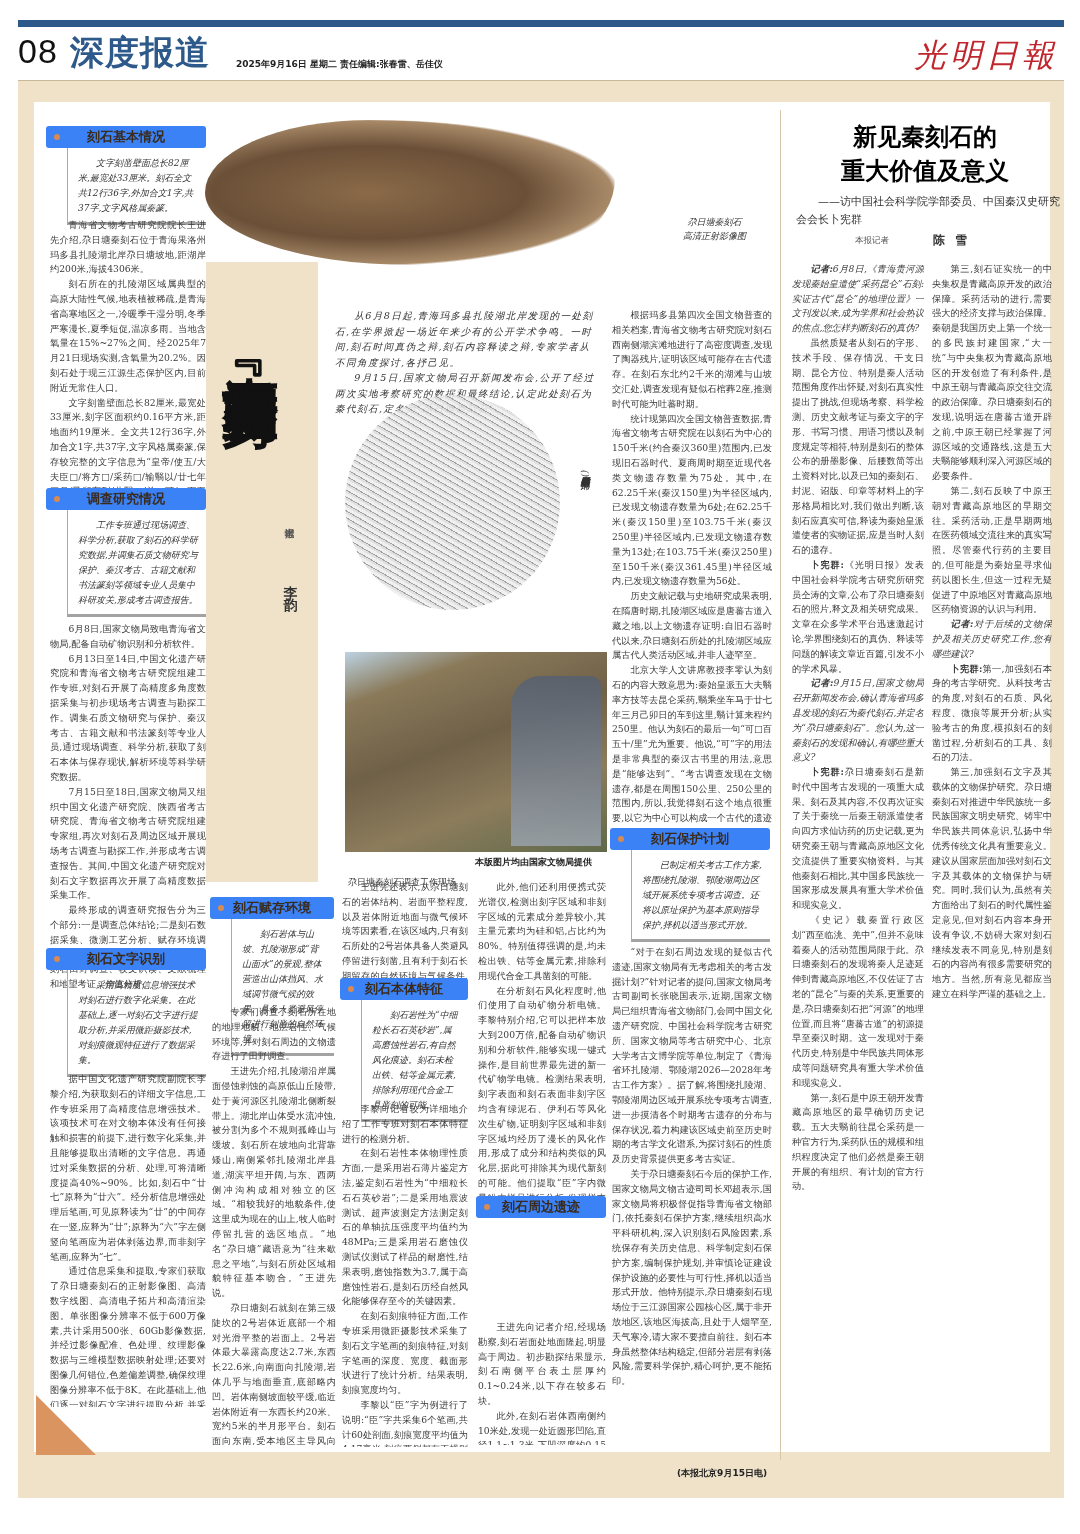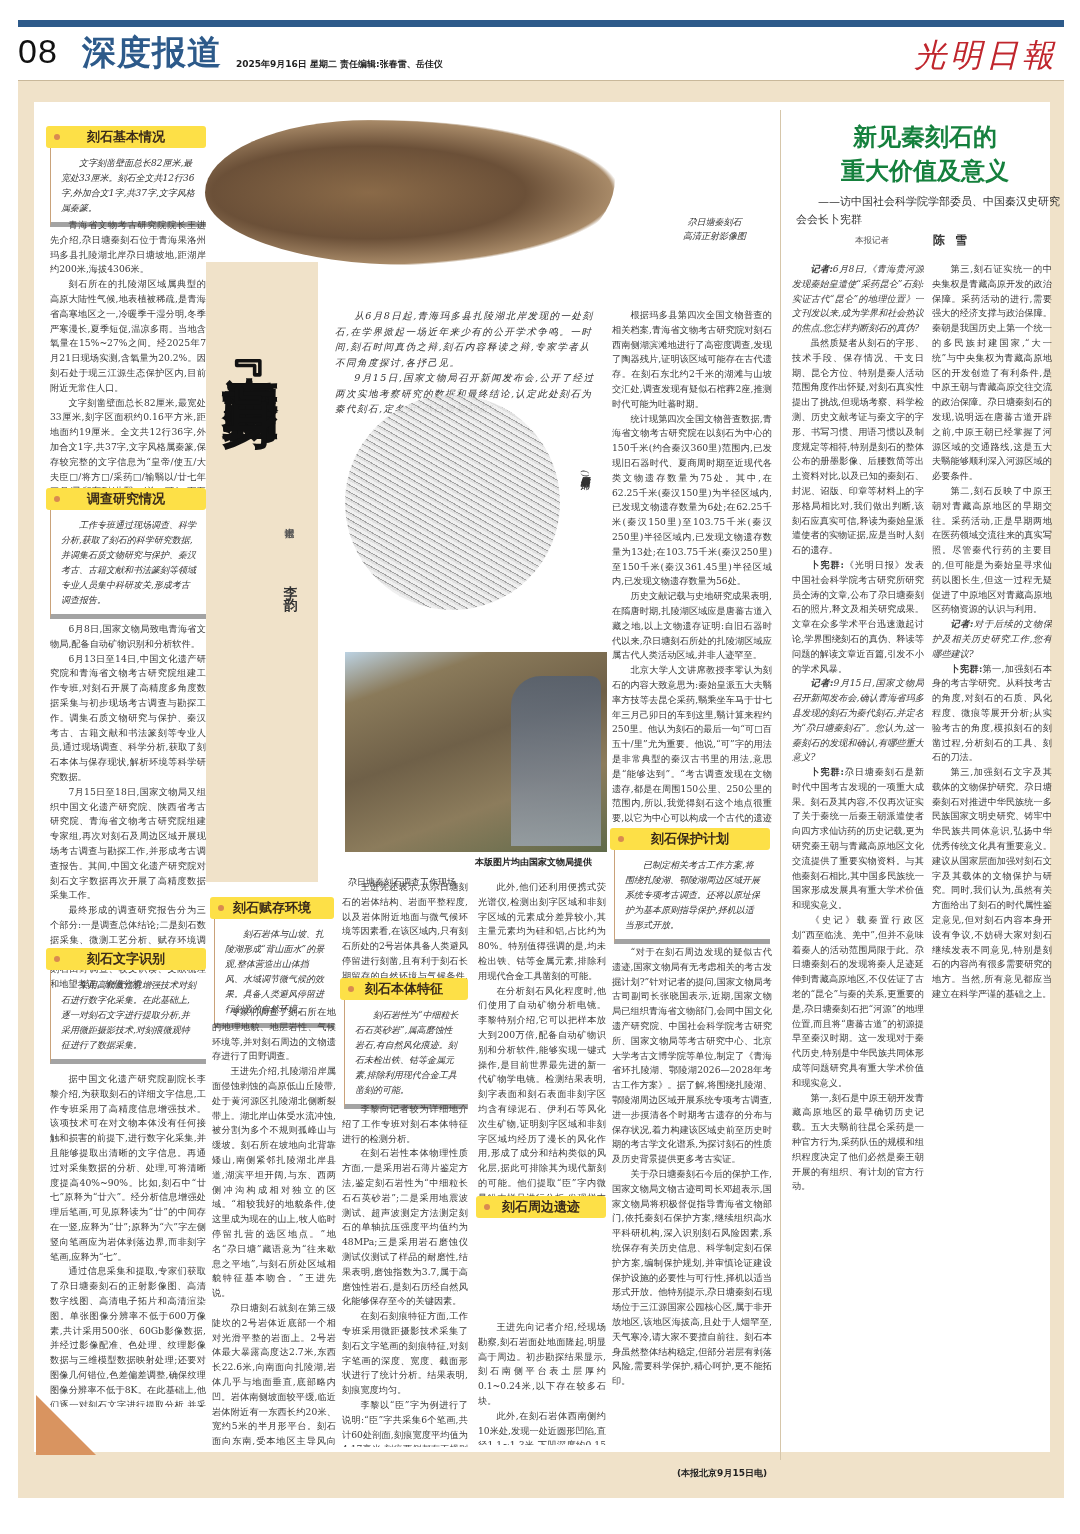--- a/index.html
+++ b/index.html
@@ -2,35 +2,35 @@
 <html><head>
 <meta charset="utf-8">
 <style>
   * { box-sizing: border-box; margin: 0; padding: 0; }
   html, body { width: 1080px; height: 1534px; background: #ffffff; overflow: hidden; }
   body { font-family: "DejaVu Serif", "Liberation Serif", serif; color: #2a2a2a; position: relative; }
 
   .topbar { position: absolute; left: 18px; top: 20px; width: 1046px; height: 7px; background: #2d5a8a; }
   .masthead { position: absolute; left: 18px; top: 30px; width: 1046px; height: 48px; }
   .page-no { position: absolute; left: 0; top: 2px; font-family: "Liberation Sans", sans-serif; font-size: 34px; color: #111; letter-spacing: 1px; }
-  .section-title { position: absolute; left: 64px; top: 0px; font-family: "DejaVu Serif", serif; font-weight: bold; font-size: 34px; color: #2d5a8a; letter-spacing: 1px; }
+  .section-title { position: absolute; left: 52px; top: 0px; font-family: "DejaVu Serif", serif; font-weight: bold; font-size: 34px; color: #2d5a8a; letter-spacing: 1px; }
   .dateline { position: absolute; left: 218px; top: 28px; font-family: "DejaVu Sans", sans-serif; font-size: 9px; font-weight: bold; color: #222; }
   .brand { position: absolute; right: 6px; top: 4px; font-family: "DejaVu Serif", serif; font-style: italic; font-size: 32px; color: #c0262d; letter-spacing: 4px; }
   .beige-strip { position: absolute; left: 18px; top: 80px; width: 1046px; height: 10px; background: #f0e2c9; border-top: 1px solid #c9b89a; }
 
   .frame { position: absolute; left: 18px; top: 90px; width: 1046px; height: 1380px; background: #f0e2c9; }
   .inner { position: absolute; left: 34px; top: 102px; width: 1016px; height: 1350px; background: #ffffff; }
   .corner-tri { position: absolute; left: 36px; top: 1395px; width: 0; height: 0; border-left: 60px solid #d99460; border-top: 60px solid transparent; }
   .bottom-band { position: absolute; left: 18px; top: 1470px; width: 1046px; height: 28px; background: #f0e2c9; }
 
   
   .sidebox { position: absolute; }
-  .tab { position: relative; height: 22px; background: #fde047; border-radius: 3px; font-family: "DejaVu Sans", sans-serif; font-weight: bold; font-size: 13px; color: #3a2a1a; text-align: center; line-height: 22px; }
+  .tab { position: relative; height: 22px; background: #3b82f6; border-radius: 3px; font-family: "DejaVu Sans", sans-serif; font-weight: bold; font-size: 13px; color: #3a2a1a; text-align: center; line-height: 22px; }
   .tab .dot { position: absolute; left: 8px; top: 8px; width: 6px; height: 6px; border-radius: 50%; background: #d98a50; }
-  .boxtext { margin-left: 4px; border-left: 1px solid #c9a27a; border-bottom: 5px solid #a3a3a3; padding: 8px 8px 6px 10px; font-size: 9px; line-height: 15px; font-style: italic; color: #333; text-indent: 2em; }
+  .boxtext { margin-left: 21px; border-left: 1px solid #c9a27a; border-bottom: 3px solid #a3a3a3; padding: 8px 8px 6px 10px; font-size: 9px; line-height: 15px; font-style: italic; color: #333; text-indent: 2em; }
 
   .col { position: absolute; font-size: 9.2px; line-height: 14.8px; color: #3a3a3a; text-align: justify; }
   .col p { text-indent: 2em; }
 
   .title-vert { position: absolute; left: 206px; top: 262px; width: 112px; height: 620px; background: #f0e2c9; }
   .title-vert .t { position: absolute; left: 14px; top: 70px; writing-mode: vertical-rl; font-family: "DejaVu Serif", serif; font-weight: bold; font-size: 56px; color: #111; letter-spacing: 2px; line-height: 64px; }
   .byline-vert { position: absolute; left: 282px; top: 520px; writing-mode: vertical-rl; font-size: 10px; color: #555; }
   .byline-name { position: absolute; left: 282px; top: 575px; writing-mode: vertical-rl; font-size: 14px; font-weight: bold; color: #333; letter-spacing: 10px; }
 
   .stone-photo { position: absolute; left: 205px; top: 120px; width: 410px; height: 145px; background: radial-gradient(ellipse at 40% 50%, #8a6a48 0%, #6b5038 45%, #a88a68 70%, rgba(255,255,255,0) 72%); border-radius: 40% 60% 30% 50% / 50% 40% 60% 50%; }
@@ -40,21 +40,21 @@
   .rubbing-cap { position: absolute; left: 578px; top: 470px; writing-mode: vertical-rl; font-size: 9px; color: #333; line-height: 13px; font-style: italic; }
 
   .field-photo { position: absolute; left: 345px; top: 652px; width: 262px; height: 200px; background: linear-gradient(160deg, #bcd2e2 0%, #8a7a5a 18%, #6f6048 45%, #8c7c5c 70%, #5f6a4a 100%); }
   .field-photo .people { position: absolute; right: 6px; top: 24px; width: 90px; height: 170px; background: linear-gradient(180deg, #556070, #7a8390 60%, #9aa3ad); border-radius: 30px 10px 0 0; opacity: 0.85; }
   .photo-cap { position: absolute; left: 348px; top: 857px; font-size: 9px; color: #333; margin-top: 19px; }
   .photo-credit { position: absolute; left: 475px; top: 856px; font-family: "DejaVu Sans", sans-serif; font-weight: bold; font-size: 9px; color: #222; }
 
   .lead { position: absolute; left: 335px; top: 308px; width: 260px; font-size: 9.6px; line-height: 15.5px; color: #333; letter-spacing: 1.4px; font-style: italic; }
   .lead p { text-indent: 2em; }
 
-  .interview-title { position: absolute; left: 790px; top: 120px; width: 270px; text-align: center; font-family: "DejaVu Serif", serif; font-weight: bold; font-size: 24px; line-height: 34px; color: #15803d; }
+  .interview-title { position: absolute; left: 790px; top: 120px; width: 270px; text-align: center; font-family: "DejaVu Serif", serif; font-weight: bold; font-size: 24px; line-height: 34px; color: #000000; }
   .interview-sub { position: absolute; left: 796px; top: 193px; width: 270px; font-family: "DejaVu Sans", sans-serif; font-size: 11px; line-height: 18px; color: #333; text-indent: 2em; }
   .interview-by { position: absolute; left: 855px; top: 235px; font-size: 8.5px; color: #555; }
   .interview-name { position: absolute; left: 933px; top: 232px; font-size: 12px; font-weight: bold; color: #333; letter-spacing: 10px; }
 
   .dateline-end { position: absolute; left: 677px; top: 1467px; font-family: "DejaVu Sans", sans-serif; font-weight: bold; font-size: 9px; color: #222; }
   .vsep { position: absolute; width: 1px; background: #d6c6aa; }
   b.q { font-weight: bold; font-style: italic; }
 </style>
 </head>
 <body>

